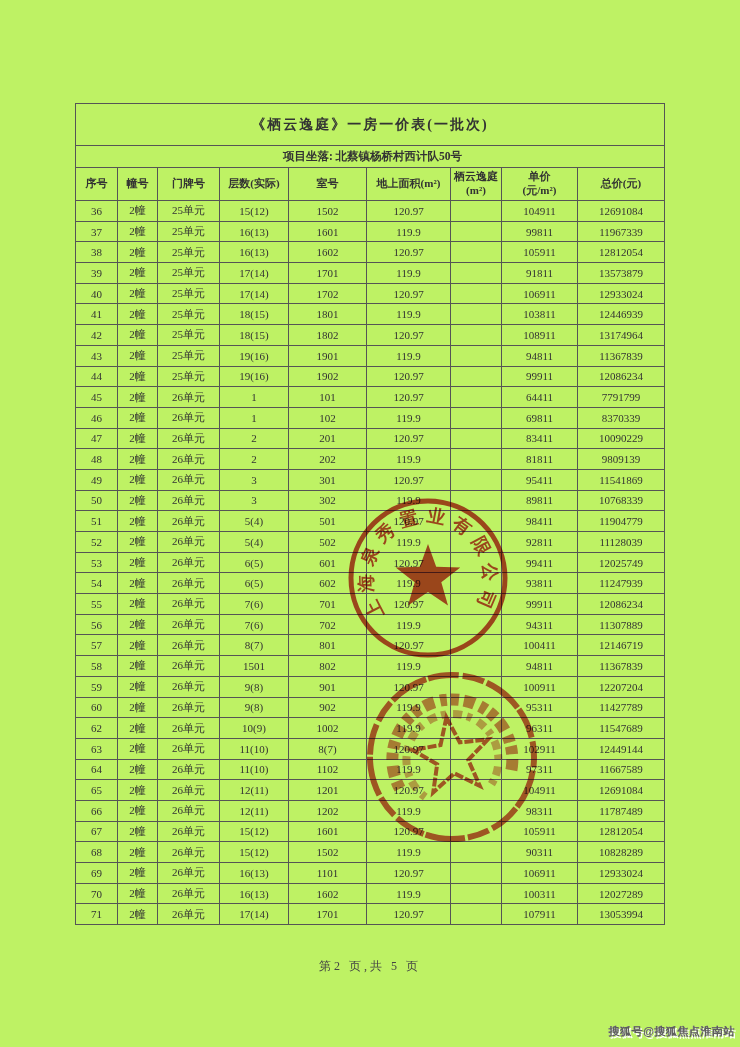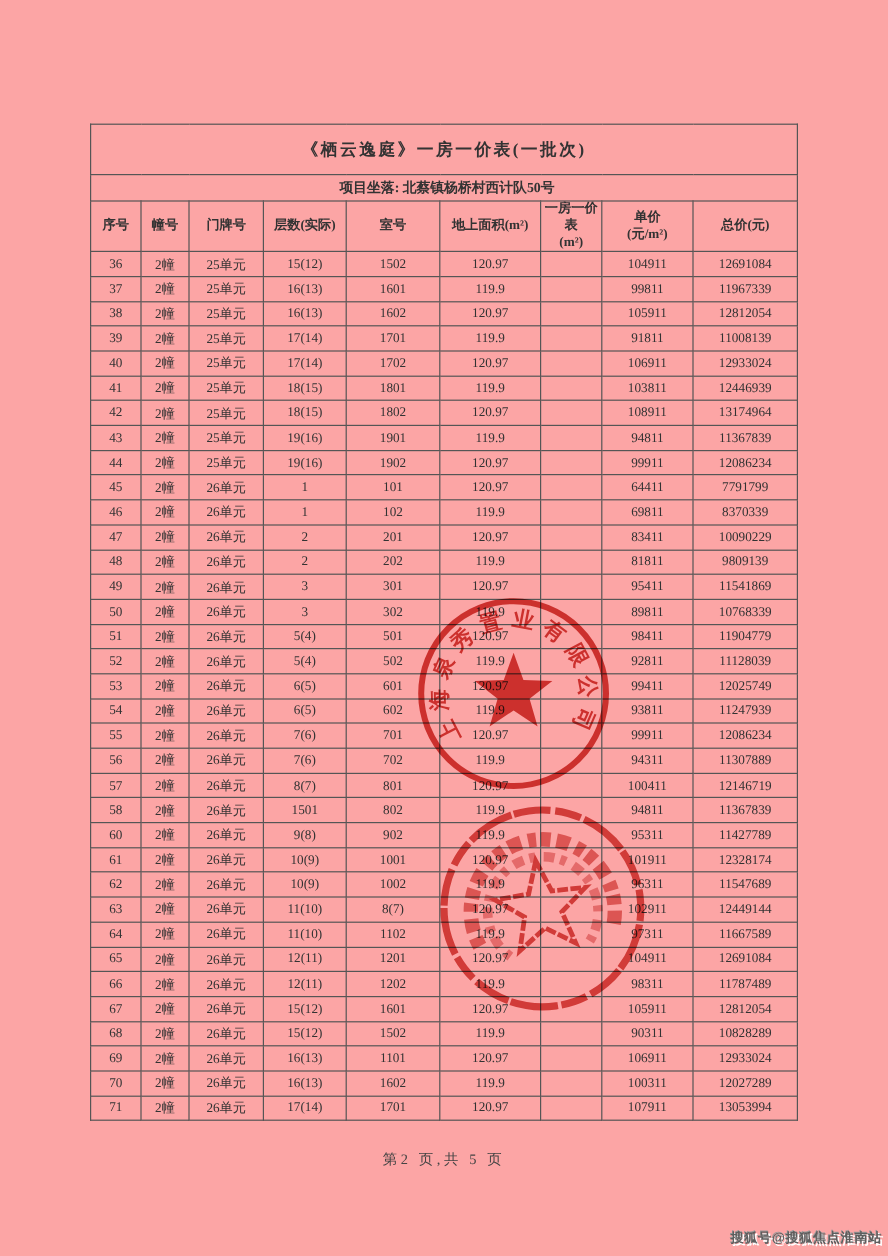--- a/index.html
+++ b/index.html
@@ -1,18 +1,18 @@
 <!DOCTYPE html>
 <html><head>
 <meta charset="utf-8">
 <style>
   * { margin:0; padding:0; box-sizing:border-box; }
   body { background:#ffffff; font-family:"Liberation Serif","DejaVu Serif",serif; }
   .canvas {
-    position:relative; width:740px; height:1047px; background:#fca5a5;
+    position:relative; width:740px; height:1047px; background:#bef264;
     overflow:hidden; color:#2f2f2f;
   }
   .doc {
     position:absolute; left:75px; top:103px; width:590px;
   }
   table.price-table {
     width:590px; border-collapse:collapse; table-layout:fixed;
     font-size:11px; color:#333;
   }
   .price-table td, .price-table th {
@@ -81,21 +81,21 @@
           <th>
               <span>层数(实际)</span>
             </th>
           <th>
               <span>室号</span>
             </th>
           <th>
               <span>地上面积(m²)</span>
             </th>
           <th>
-              <span>一房一价表</span>
+              <span>栖云逸庭</span>
               <span>(m²)</span>
             </th>
           <th>
               <span>单价</span>
               <span>(元/m²)</span>
             </th>
           <th>
               <span>总价(元)</span>
             </th>
         </tr>
@@ -136,21 +136,21 @@
     </tr>
           <tr>
       <td>39</td>
       <td>2幢</td>
       <td>25单元</td>
       <td>17(14)</td>
       <td>1701</td>
       <td>119.9</td>
       <td></td>
       <td>91811</td>
-      <td>11008139</td>
+      <td>13573879</td>
     </tr>
           <tr>
       <td>40</td>
       <td>2幢</td>
       <td>25单元</td>
       <td>17(14)</td>
       <td>1702</td>
       <td>120.97</td>
       <td></td>
       <td>106911</td>
@@ -348,40 +348,40 @@
       <td>2幢</td>
       <td>26单元</td>
       <td>1501</td>
       <td>802</td>
       <td>119.9</td>
       <td></td>
       <td>94811</td>
       <td>11367839</td>
     </tr>
           <tr>
+      <td>59</td>
+      <td>2幢</td>
+      <td>26单元</td>
+      <td>9(8)</td>
+      <td>901</td>
+      <td>120.97</td>
+      <td></td>
+      <td>100911</td>
+      <td>12207204</td>
+    </tr>
+          <tr>
       <td>60</td>
       <td>2幢</td>
       <td>26单元</td>
       <td>9(8)</td>
       <td>902</td>
       <td>119.9</td>
       <td></td>
       <td>95311</td>
       <td>11427789</td>
-    </tr>
-          <tr>
-      <td>61</td>
-      <td>2幢</td>
-      <td>26单元</td>
-      <td>10(9)</td>
-      <td>1001</td>
-      <td>120.97</td>
-      <td></td>
-      <td>101911</td>
-      <td>12328174</td>
     </tr>
           <tr>
       <td>62</td>
       <td>2幢</td>
       <td>26单元</td>
       <td>10(9)</td>
       <td>1002</td>
       <td>119.9</td>
       <td></td>
       <td>96311</td>

